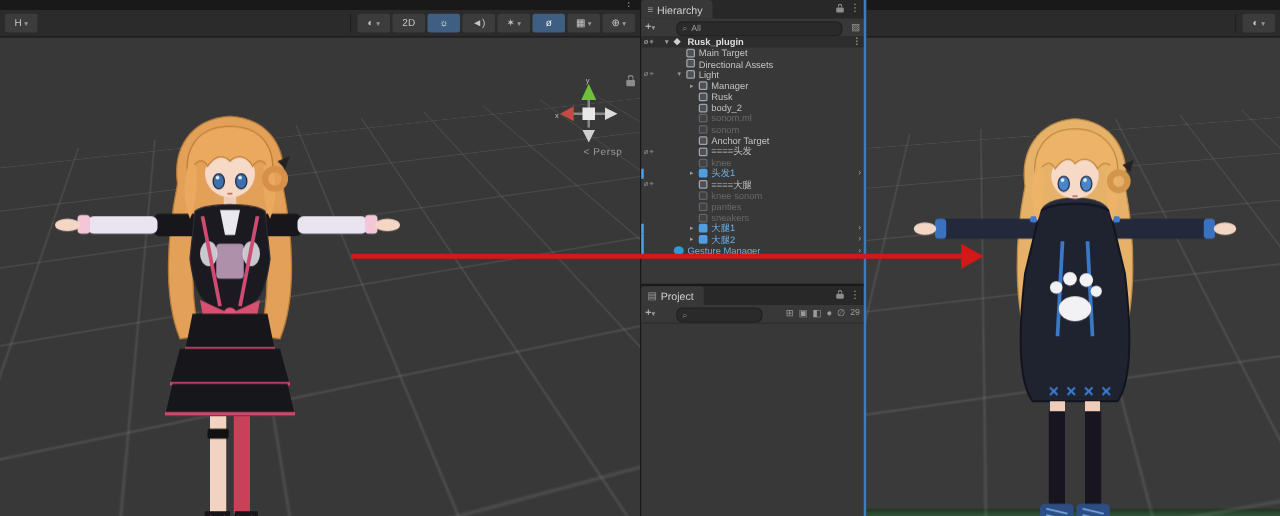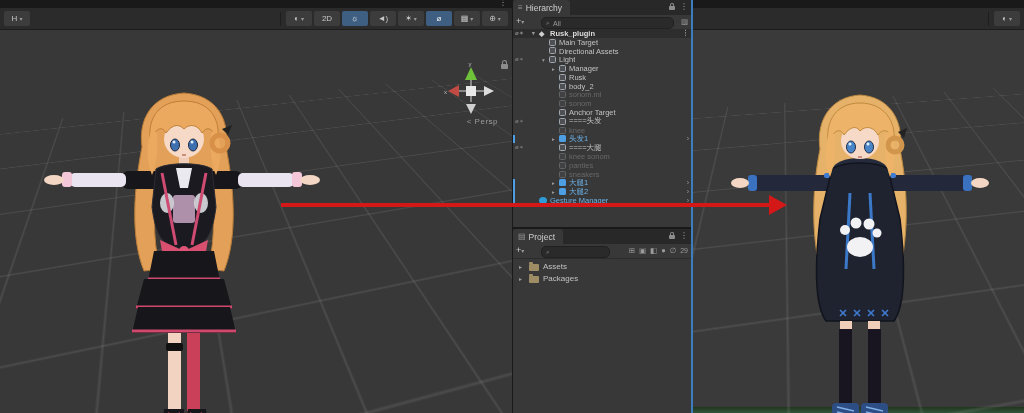--- a/index.html
+++ b/index.html
@@ -456,32 +456,20 @@
       </span>
       <span class="right-ic" id="pj-icons">
           <span>⊞</span>
           <span>▣</span>
           <span>◧</span>
           <span>●</span>
           <span>∅</span>
           <span class="hidden-count">29</span>
         </span>
     </div>
-    <div id="proj-rows">
-        <div class="p-row">
-          <span class="p-arrow">▸</span>
-          <span class="folder-icon"></span>
-          <span>Assets</span>
-        </div>
-        <div class="p-row">
-          <span class="p-arrow">▸</span>
-          <span class="folder-icon"></span>
-          <span>Packages</span>
-        </div>
-      </div>
   </div>
 </div>
 
 <div id="focus-divider" class="abs"></div>
 
 <div id="vp-right" class="abs viewport">
   <div class="abs topstrip"></div>
   <div class="abs vtoolbar">
     <span class="icon-cluster" id="rt-icons">
         <span class="cluster-sep"></span>

